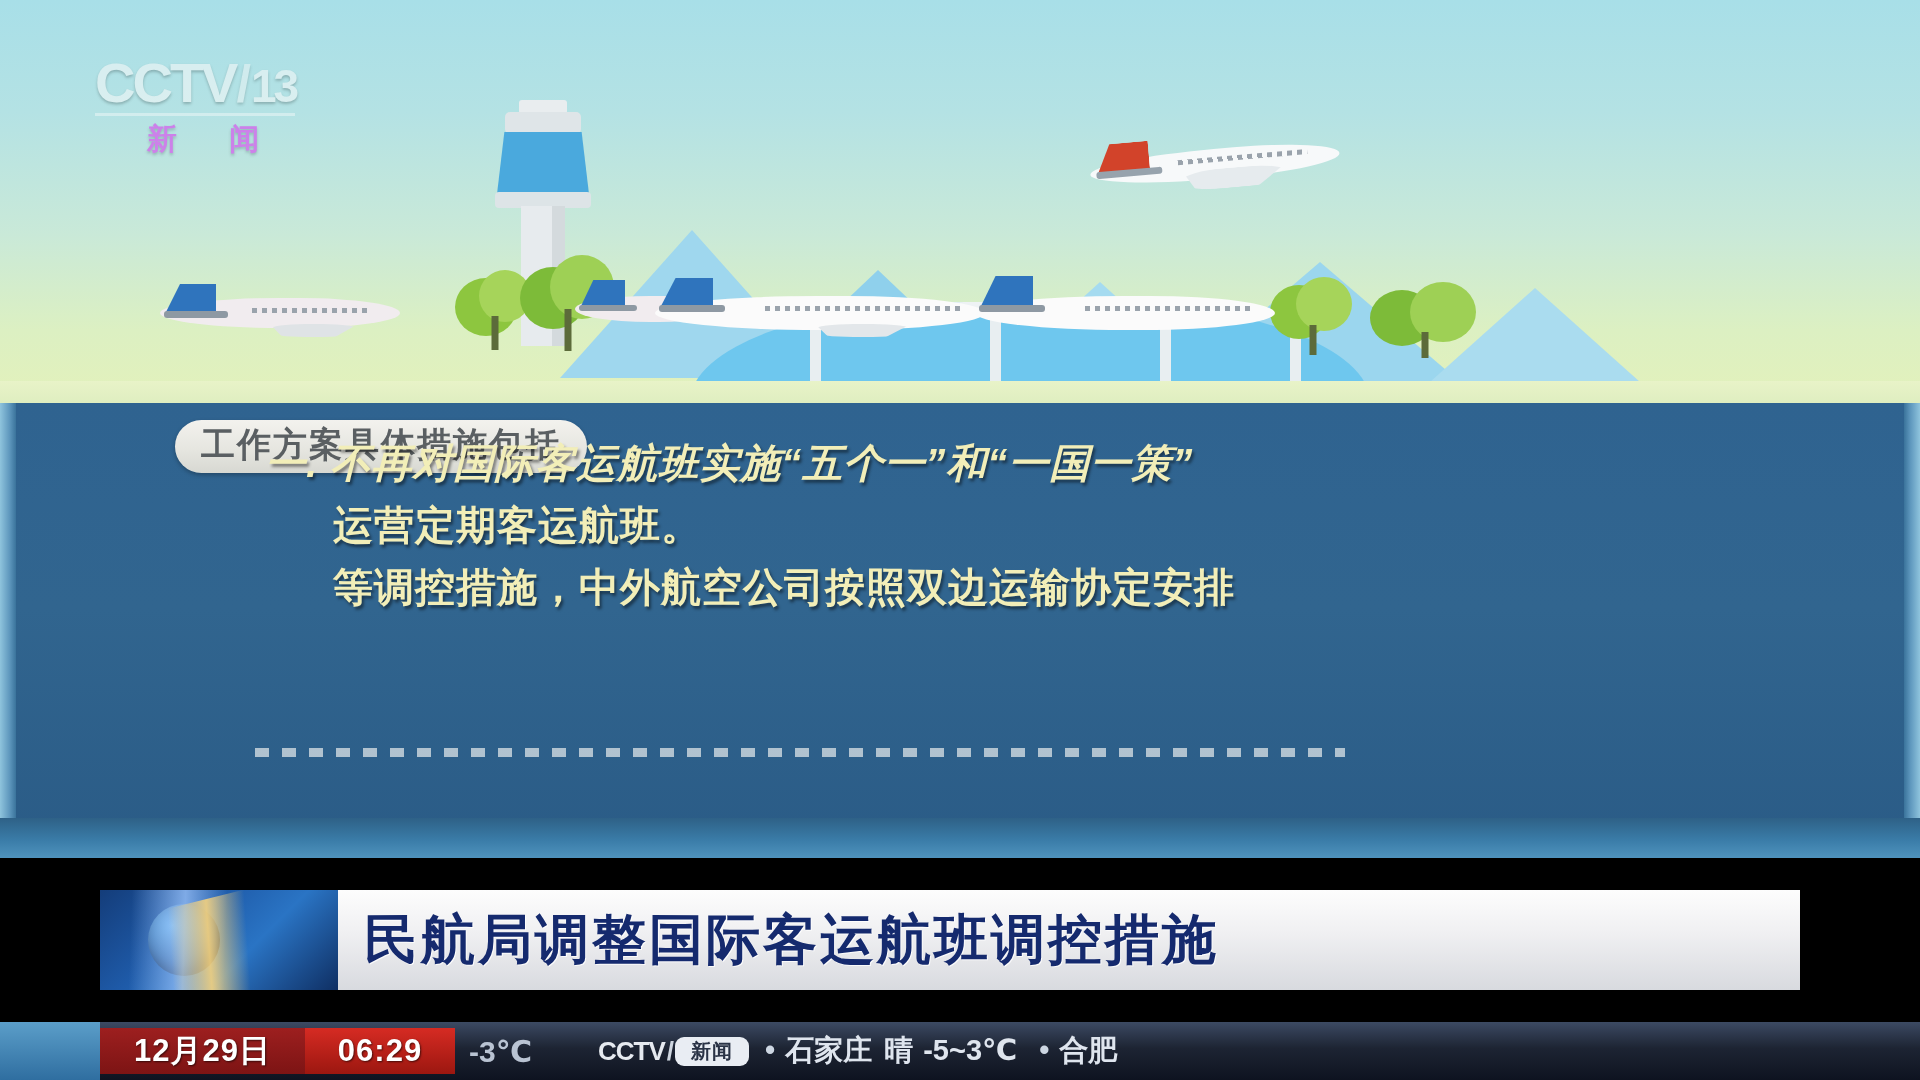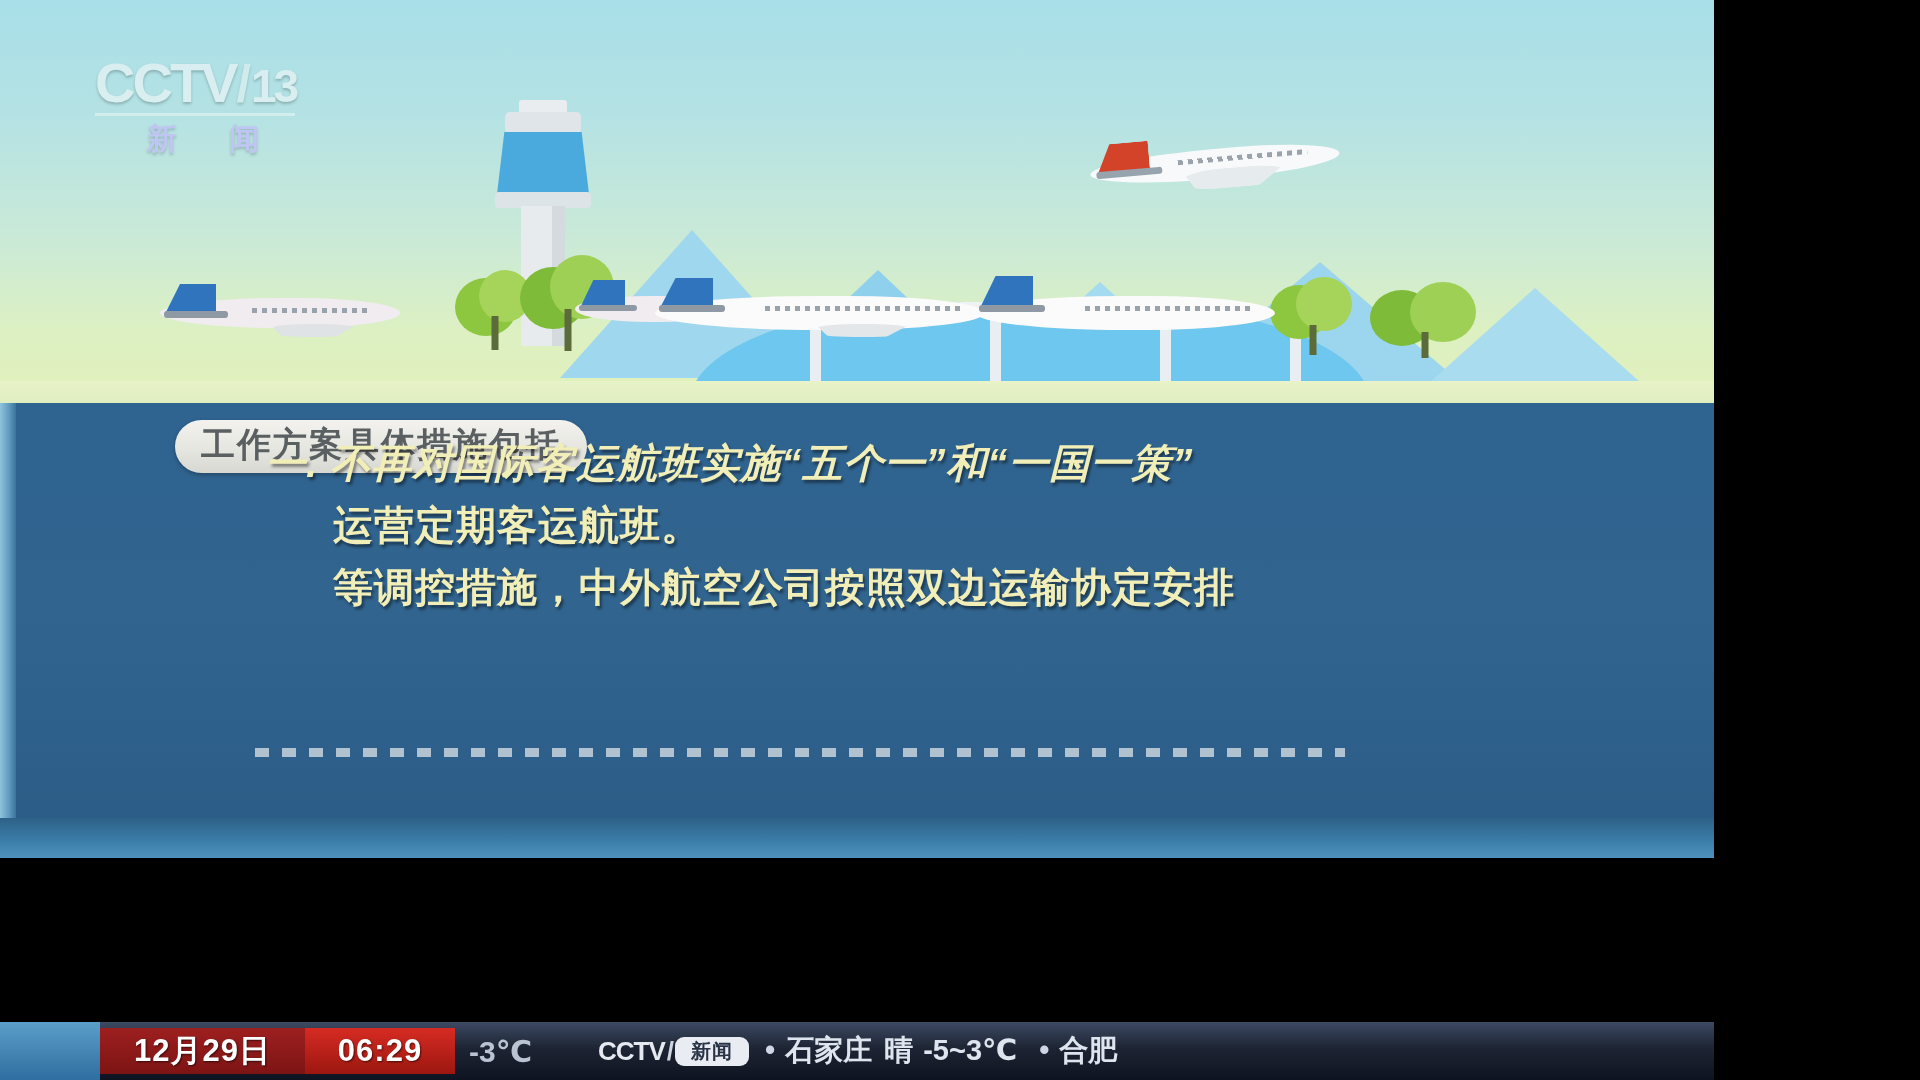--- a/index.html
+++ b/index.html
@@ -1,19 +1,19 @@
 <!DOCTYPE html>
 <html><head>
 <meta charset="utf-8">
 <style>
   * { margin:0; padding:0; box-sizing:border-box; }
   html,body { width:1920px; height:1080px; overflow:hidden; background:#000; }
   body { font-family:"Liberation Sans","DejaVu Sans",sans-serif; }
 
-  #screen { position:relative; width:1714px; height:1080px; overflow:hidden; }
+  #screen { position:relative; width:1920px; height:1080px; overflow:hidden; }
 
   
   #illustration {
     position:absolute; left:0; top:0; width:1920px; height:403px;
     background:linear-gradient(180deg,#a8dfe8 0%,#b4e2e4 28%,#c9e9d8 58%,#dcf0c2 82%,#e3f1bb 100%);
     overflow:hidden;
   }
   
   .mtn { position:absolute; width:0; height:0; border-style:solid; border-color:transparent; }
   .mtn.a { left:560px; top:230px; border-width:0 132px 148px 132px; border-bottom-color:#9fd7ee; }
@@ -166,21 +166,21 @@
     opacity:.62; pointer-events:none;
   }
   #cctv-logo .mark {
     font-size:56px; font-weight:bold; color:#f2f7f7; letter-spacing:-3px;
     text-shadow:0 2px 3px rgba(60,80,80,.55); line-height:1; display:flex; align-items:baseline;
   }
   #cctv-logo .mark .num { font-size:46px; margin-left:2px; }
   #cctv-logo .mark .sl { font-size:52px; opacity:.8; margin:0 1px; }
   #cctv-logo .rule { width:200px; height:3px; background:rgba(245,250,250,.75); margin-top:2px; }
   #cctv-logo .sub {
-    font-size:30px; font-weight:bold; color:#c4b5fd; letter-spacing:22px;
+    font-size:30px; font-weight:bold; color:#d946ef; letter-spacing:22px;
     margin-top:3px; margin-left:52px; text-shadow:0 2px 3px rgba(60,80,80,.5);
   }
 </style>
 </head>
 <body>
 
 <div id="screen">
 
   <div id="illustration">
 
@@ -291,20 +291,28 @@
   <div id="banner">工作方案具体措施包括</div>
 
   <div id="body-text">
     <div class="ln l1">一. 不再对国际客运航班实施“五个一”和“一国一策”</div>
     <div class="ln l3">运营定期客运航班。</div>
     <div class="ln l2">等调控措施，中外航空公司按照双边运输协定安排</div>
   </div>
 
   <div id="dashline"></div>
 
+  <div id="headline-bar">
+    <div id="swoosh">
+      <div class="globe"></div>
+      <div class="s1"></div>
+        <div class="s2"></div>
+    </div>
+    <div id="headline-text">民航局调整国际客运航班调控措施</div>
+  </div>
 
   <div id="ticker">
     <div id="ticker-left"></div>
     <div id="dt-date">12月29日</div>
     <div id="dt-time">06:29</div>
     <div id="temp-local">-3℃</div>
 
     <div id="ticker-logo">
       <span>CCTV</span>
       <span class="slash">/</span>

